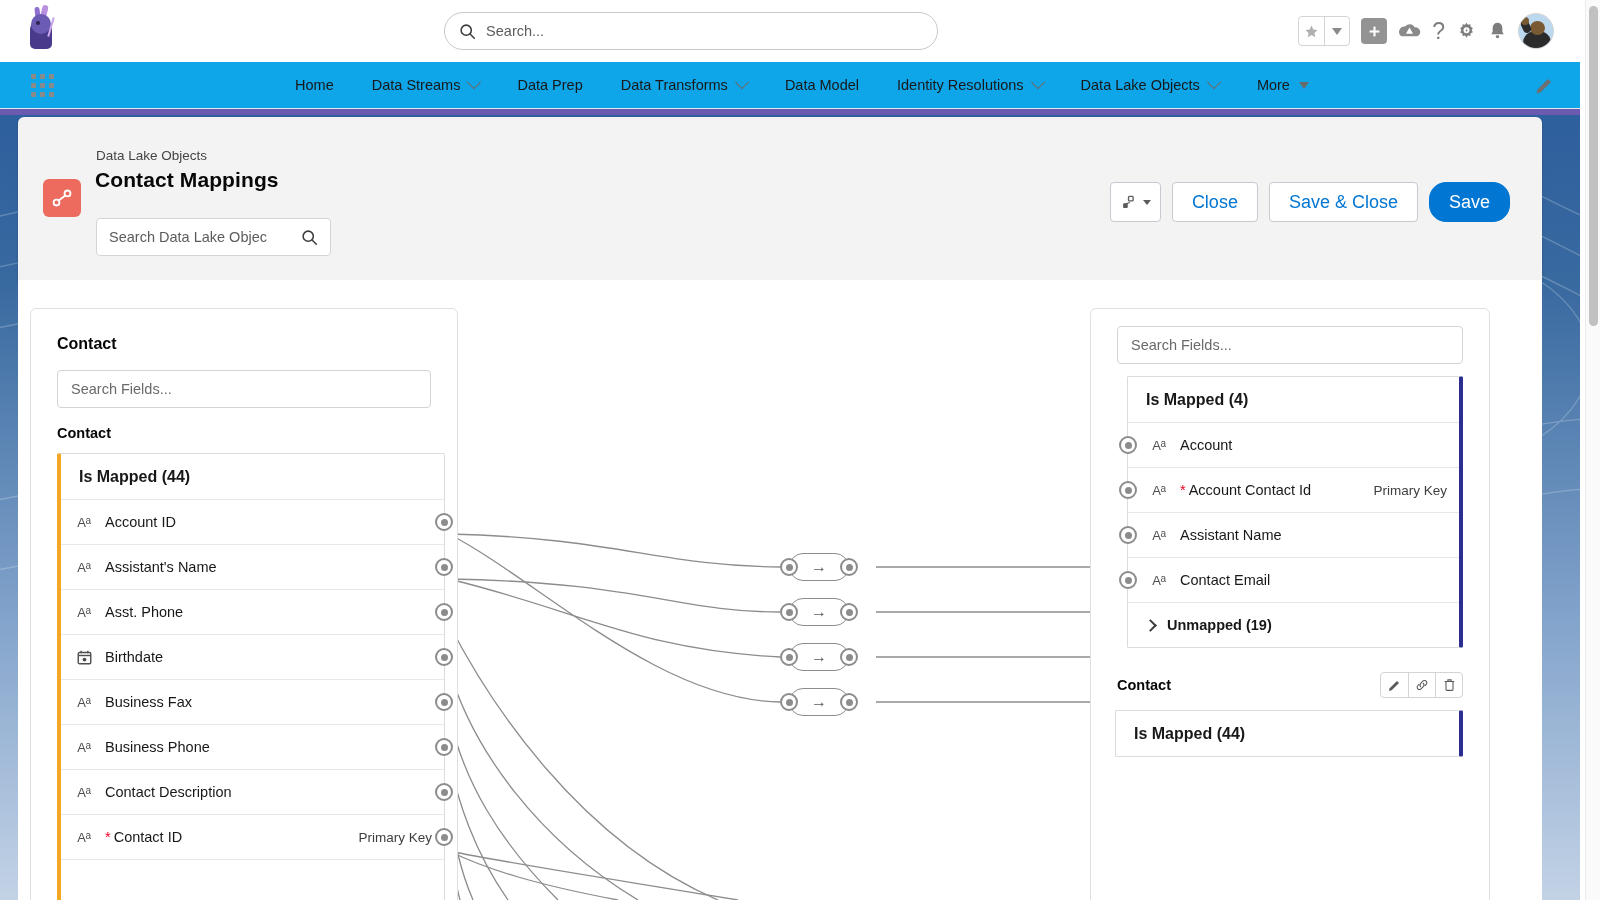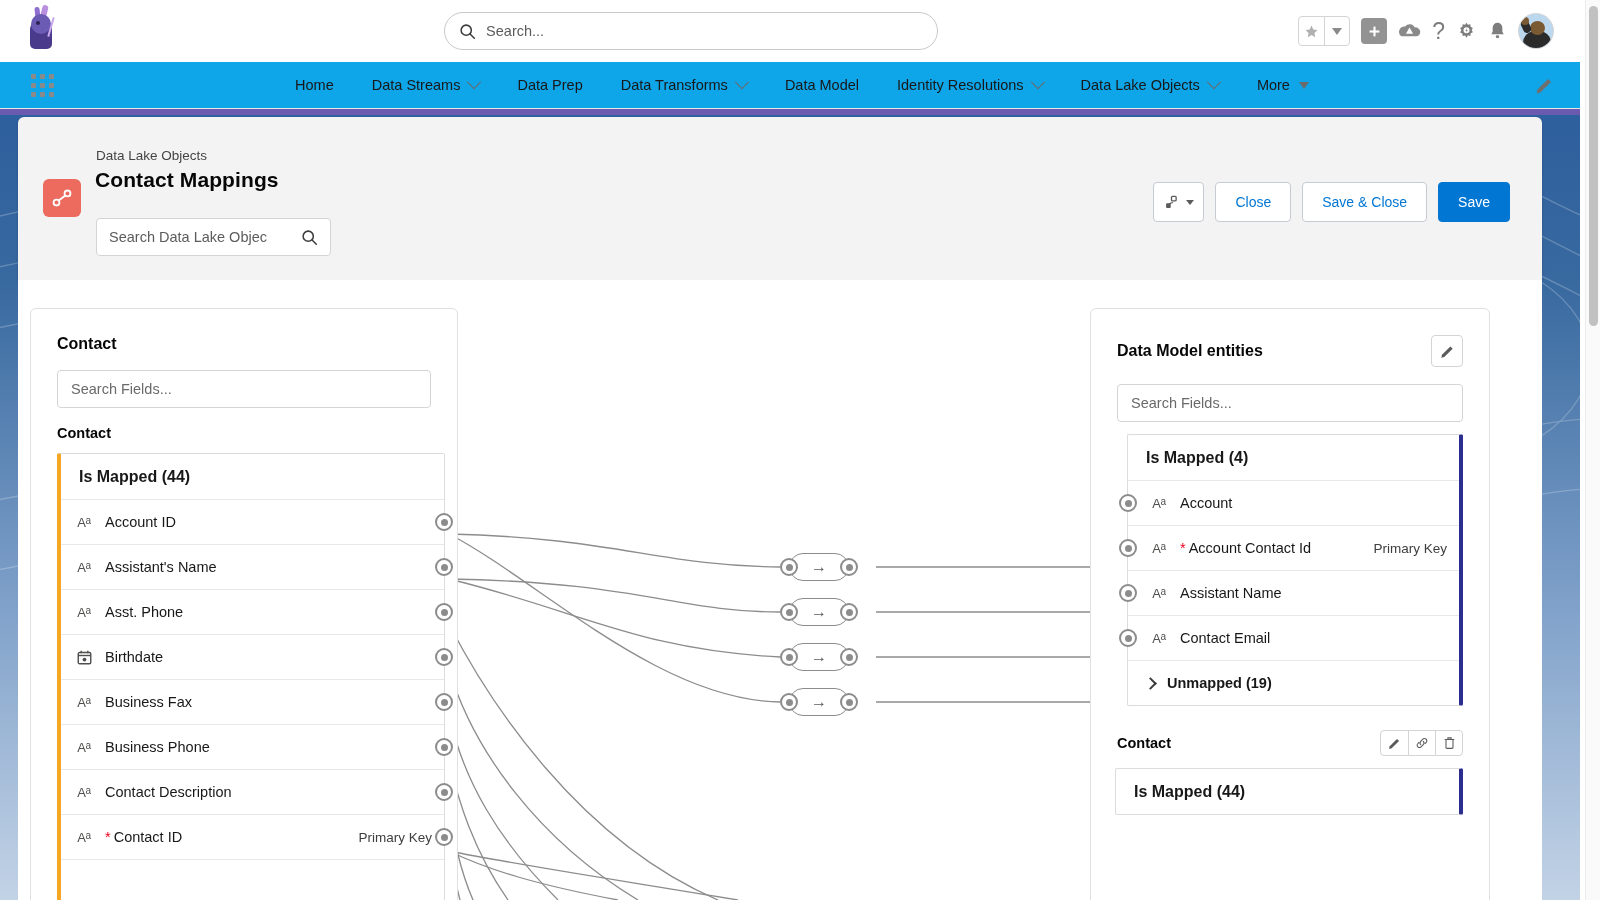--- a/index.html
+++ b/index.html
@@ -111,23 +111,23 @@
   .pagetitle { position: absolute; left: 77px; top: 51px; font-size: 21px; font-weight: bold; color: #080707; letter-spacing: .1px;}
   .dlo-search {
     position: absolute; left: 78px; top: 101px; width: 235px; height: 38px;
     border: 1px solid #d4d4d4; border-radius: 4px; background: #fff;
     display: flex; align-items: center; padding: 0 12px; justify-content: space-between;
   }
   .dlo-search .ph { color: #5c5c5c; font-size: 14.5px; }
   .pagehead-actions { position: absolute; right: 32px; top: 65px; display: flex; align-items: center; gap: 11px; }
   .btn {
     height: 40px; border: 1px solid #c6cbd2; background: #fff; border-radius: 4px;
-    color: #0176d3; font-size: 14px; padding: 0 19px; display: flex; align-items: center; cursor: pointer;
-  }
-  .btn.primary { background: #0176d3; border-color: #0176d3; color: #fff; }
+    color: #0176d3; font-size: 18px; padding: 0 19px; display: flex; align-items: center; cursor: pointer;
+  }
+  .btn.primary { background: #0176d3; border-color: #0176d3; color: #fff; border-radius: 17px; }
   .btn.icon-btn { padding: 0 9px; gap: 6px; }
 
   
   .canvas {
     position: absolute; top: 280px; left: 18px; width: 1524px; height: 620px;
     background: #fff;
   }
   .panel {
     position: absolute; background: #fff; border: 1px solid #e0e0e0; border-radius: 6px;
   }
@@ -497,28 +497,20 @@
       <span class="port lhs">
           <i></i>
         </span>
       <span class="pill">→</span>
       <span class="port rhs">
           <i></i>
         </span>
     </div>
 
     <div class="panel panel-right">
-      <div style="padding:26px 26px 0 26px; display:flex; align-items:center; justify-content:space-between;">
-        <div class="panel-title">Data Model entities</div>
-        <div class="icon-sq-btn">
-          <svg width="15" height="15" viewBox="0 0 20 20">
-              <path d="M2.6 14.3l-.9 4 4-.9L16.9 6.3l-3.1-3.1z" fill="#5b5b5b"></path>
-            </svg>
-        </div>
-      </div>
       <div style="padding:0 26px;">
         <div class="sfield" style="margin-top:17px;">
           <span class="ph">Search Fields...</span>
         </div>
       </div>
 
       <div class="grouplist accent-right" style="margin:12px 26px 0 36px;">
         <div class="grouphead">Is Mapped (4)</div>
         <div class="frow">
           <span class="fport-l port">

